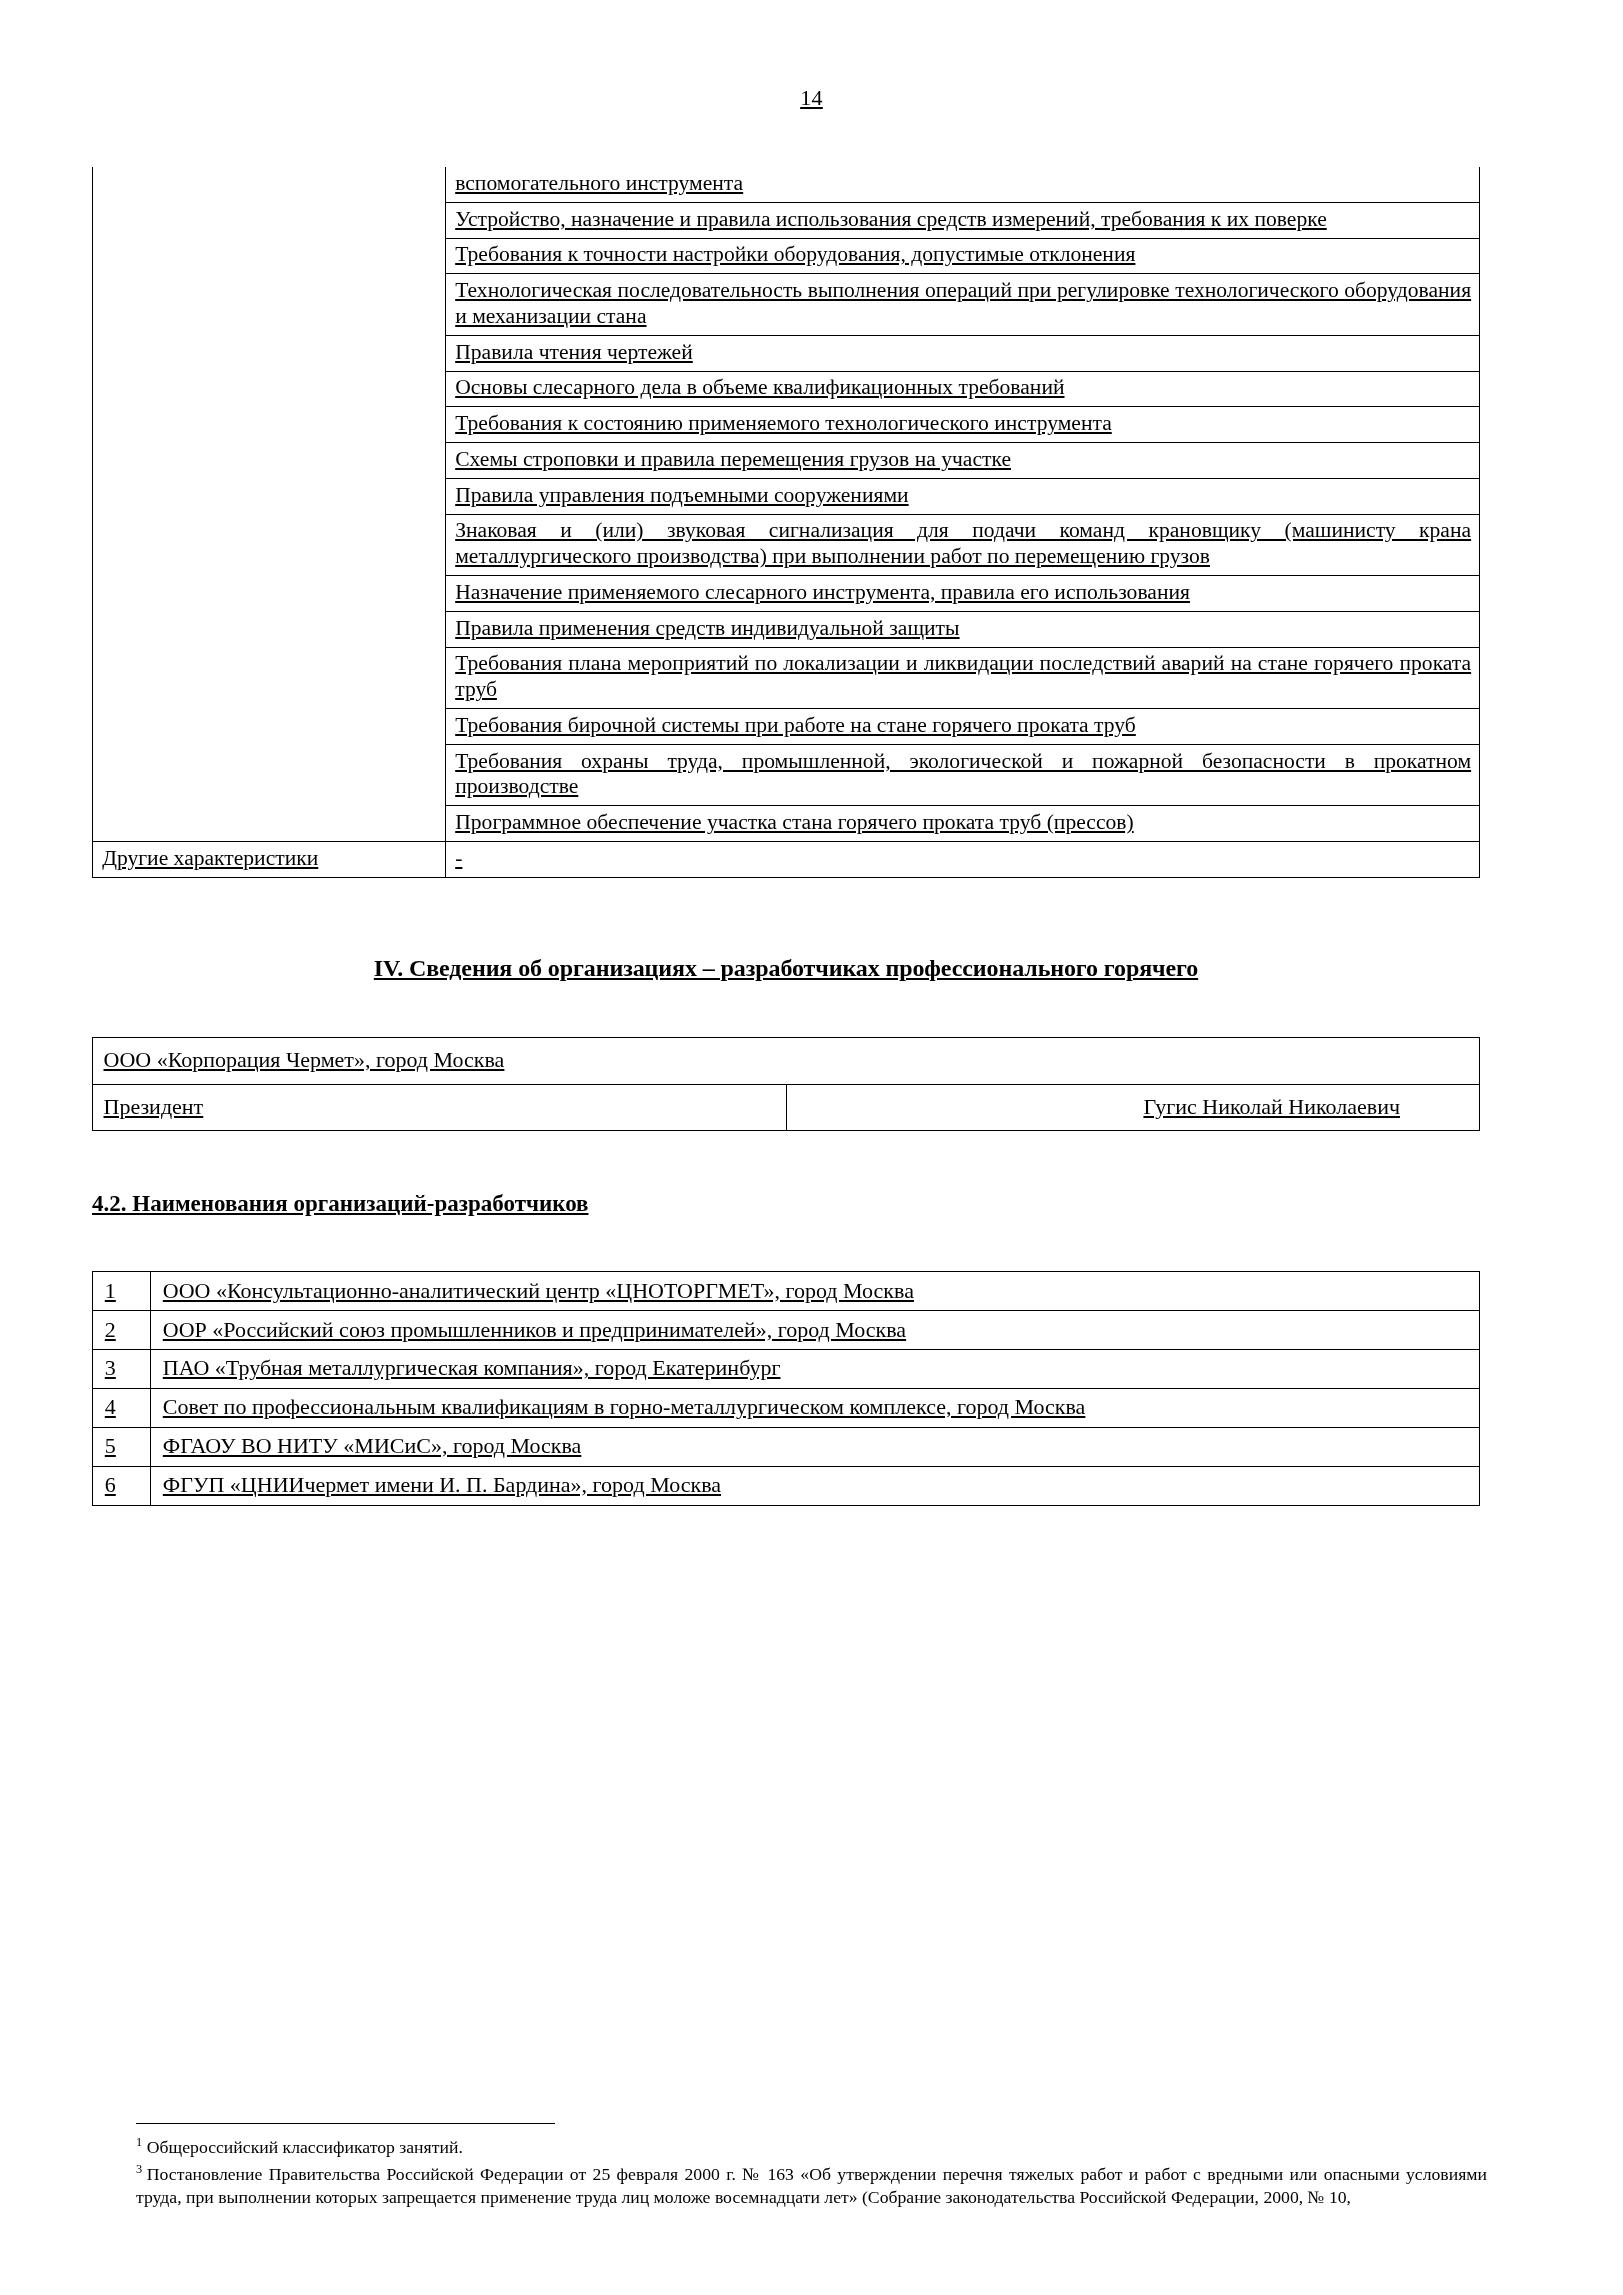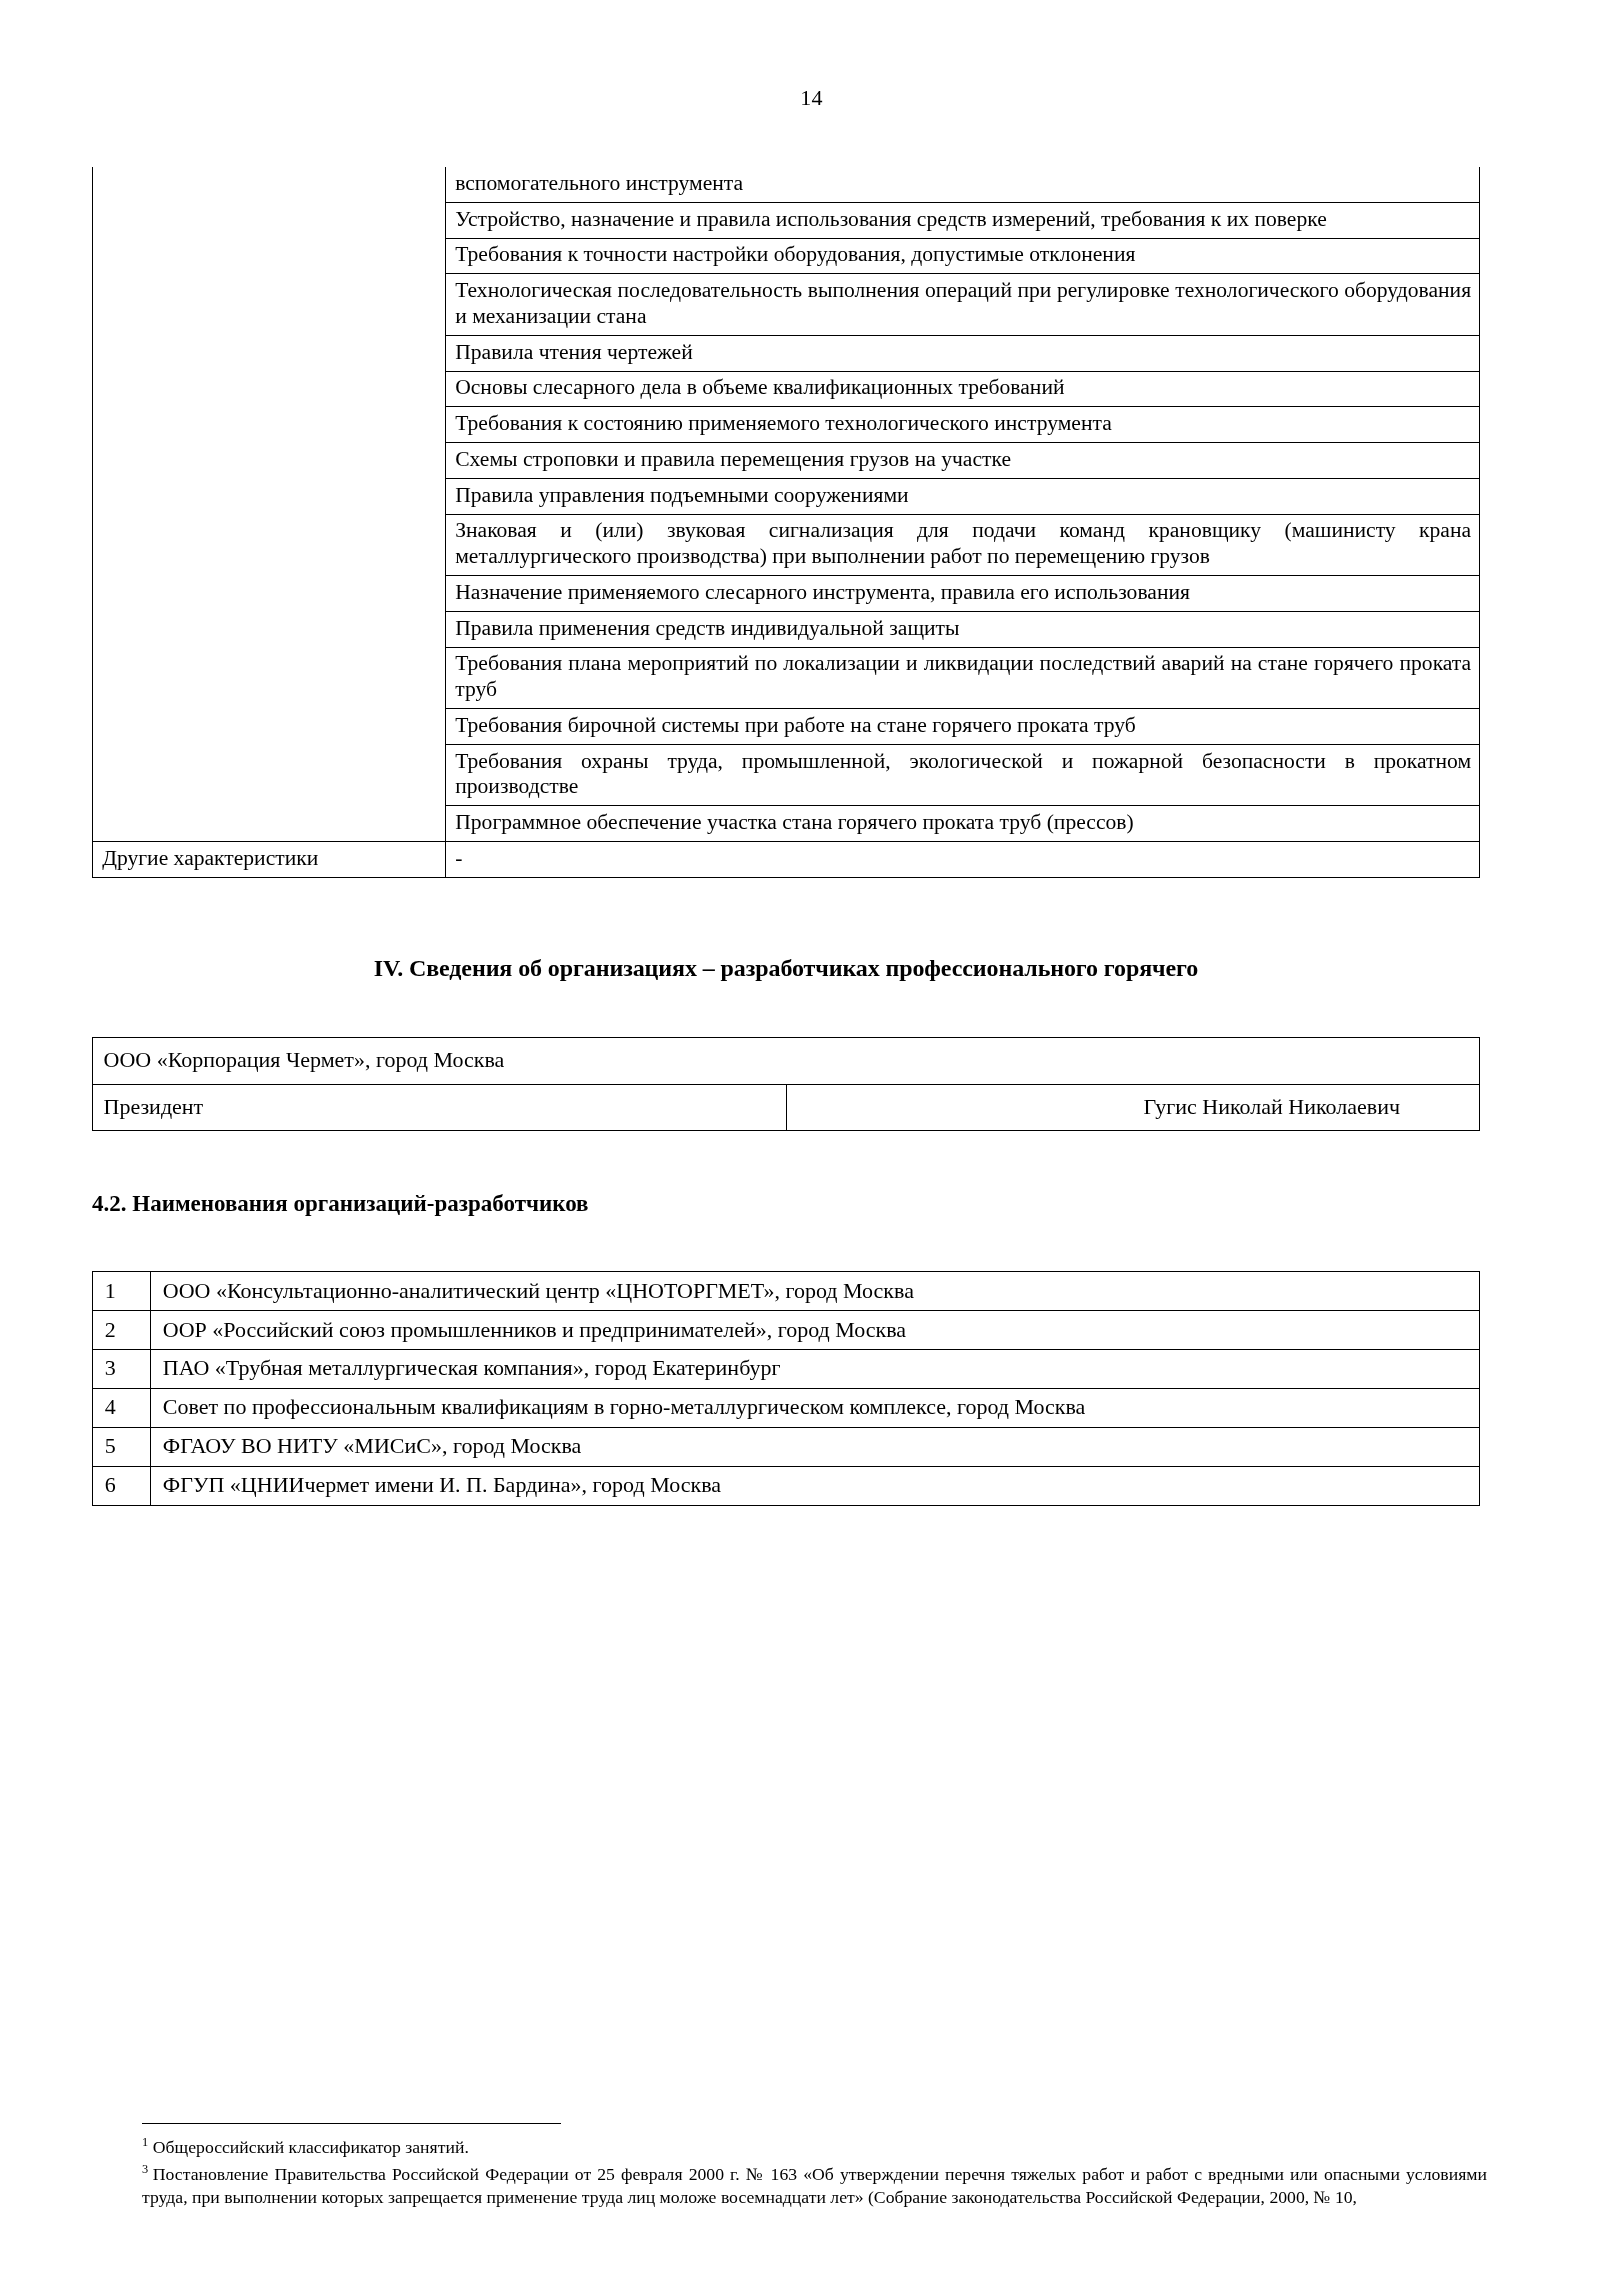--- a/index.html
+++ b/index.html
@@ -13,20 +13,21 @@
     font-family: "Liberation Serif", "DejaVu Serif", serif;
     color: #000000;
     position: relative;
   }
   .page {
     position: relative;
     width: 1623px;
     height: 2295px;
     box-sizing: border-box;
     padding: 0;
+    text-decoration: underline;
   }
   .page-number {
     text-align: center;
     font-size: 22px;
     padding-top: 85px;
     letter-spacing: 0.3px;
   }
   .content {
     margin: 0 143px 0 92px;
   }
@@ -97,21 +98,20 @@
   #developers-table td {
     padding: 5.2px 9.2px 6.5px 11.8px;
     font-size: 22px;
   }
   
   .footnotes {
     position: absolute;
     left: 136px;
     right: 136px;
     bottom: 84px;
-    margin-left: 6px;
   }
   .fn-rule {
     width: 419px;
     height: 0;
     border-top: 1.3px solid #000;
     margin-bottom: 10.5px;
   }
   .footnote {
     font-size: 17.7px;
     line-height: 1.30;

